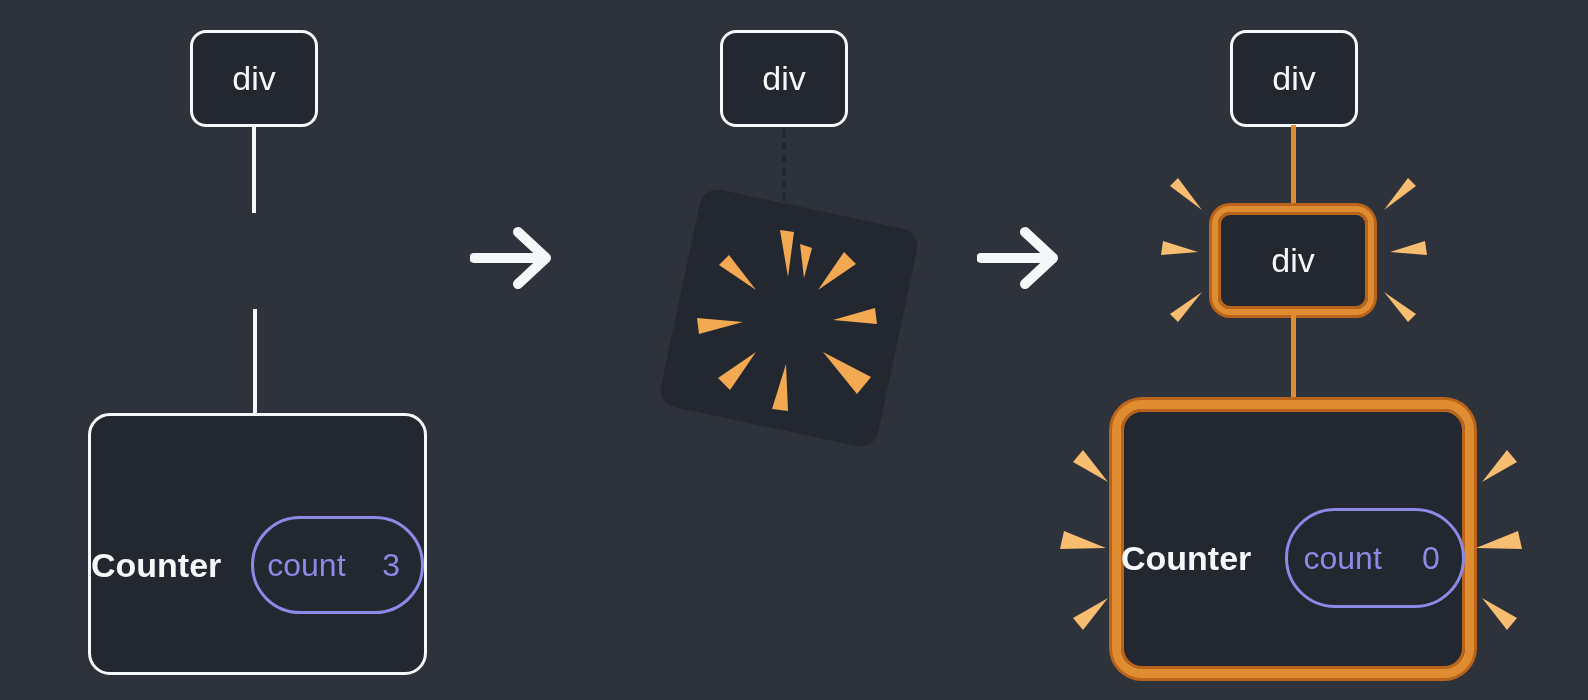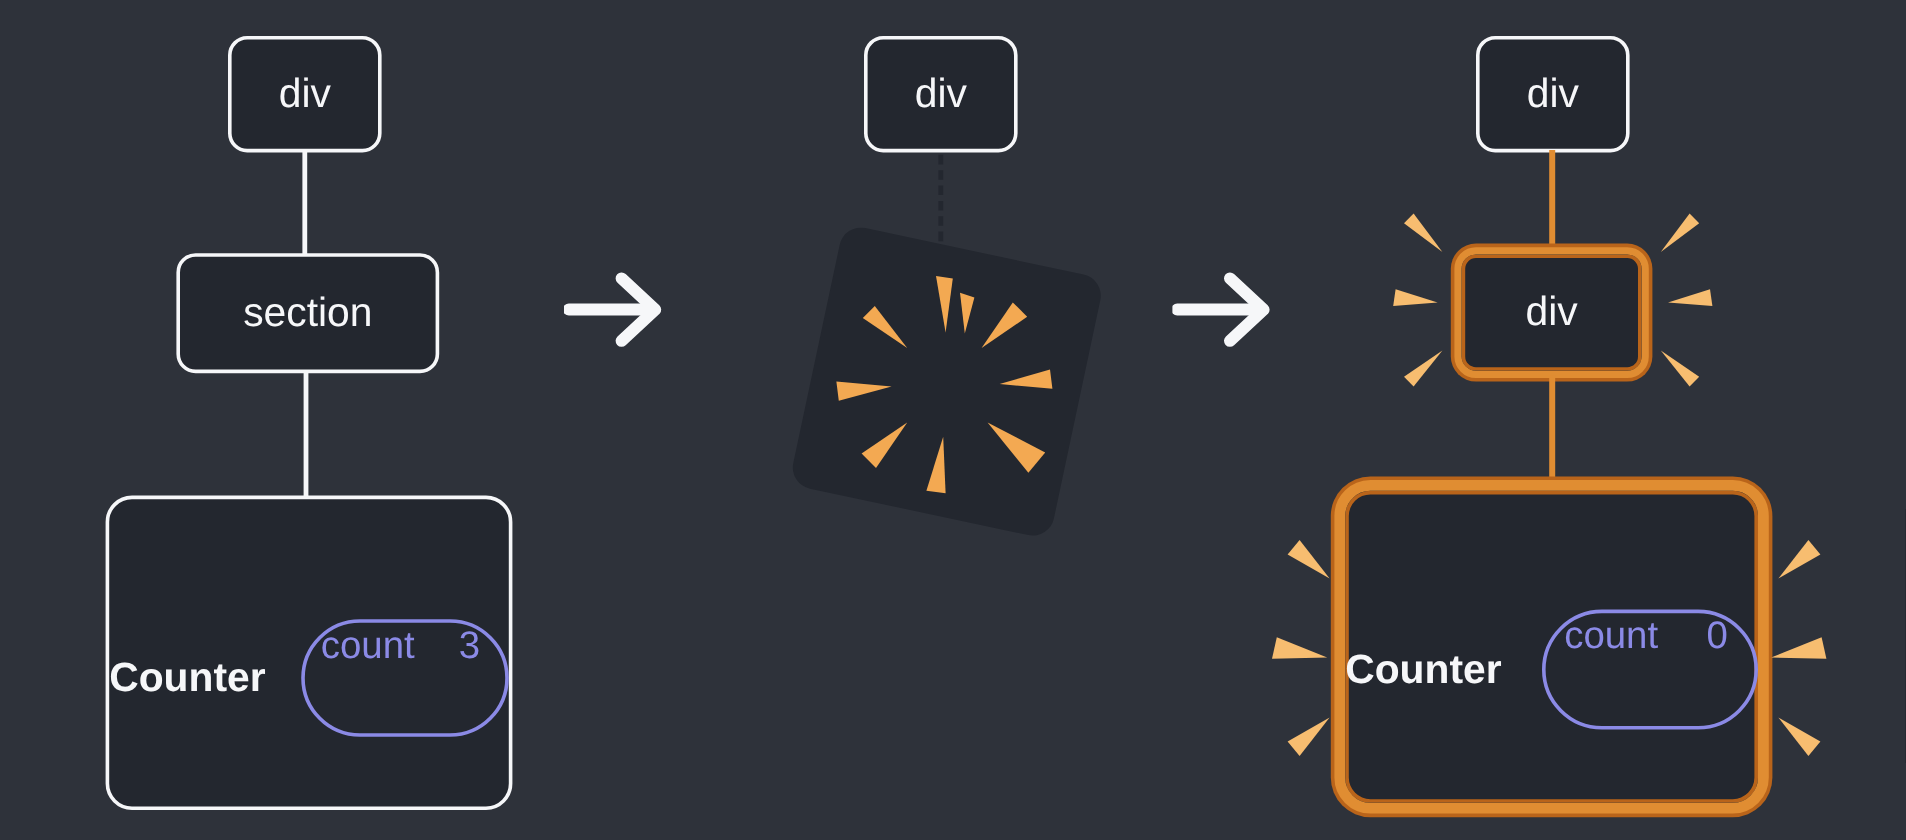--- a/index.html
+++ b/index.html
@@ -65,21 +65,21 @@
                 inset 0 0 0 3px var(--highlight-dark, #B9641A);
   }
   .card-title {
     color: var(--text, #F6F7F9);
     font-size: 34px;
     font-weight: 600;
     line-height: 46px;
   }
   .pill {
     display: flex;
-    align-items: flex-start;
+    align-items: center;
     border: 3px solid var(--state-purple, #8B8AE6);
     border-radius: 60px;
     color: var(--state-purple, #8B8AE6);
     font-size: 32px;
     overflow: hidden;
   }
   .pill-lg { width: 257px; height: 98px; }
   .pill-xl { width: 272px; height: 100px; }
   .pill-label { flex: 1.75; display: flex; align-items: center; justify-content: center; }
   .pill-divider { width: 3px; background: var(--state-purple, #8B8AE6); }
@@ -93,23 +93,20 @@
 </style>
 </head>
 <body>
 
 <div class="canvas">
 
   <div class="node n-before-root">
     <span>div</span>
   </div>
   <div class="vline l1"></div>
-  <div class="node n-before-section">
-    <span>section</span>
-  </div>
   <div class="vline l2"></div>
 
   <div class="card card-before">
     <div class="card-title">Counter</div>
     <div class="pill pill-lg">
       <div class="pill-label">count</div>
       <div class="pill-divider"></div>
       <div class="pill-value">3</div>
     </div>
   </div>

